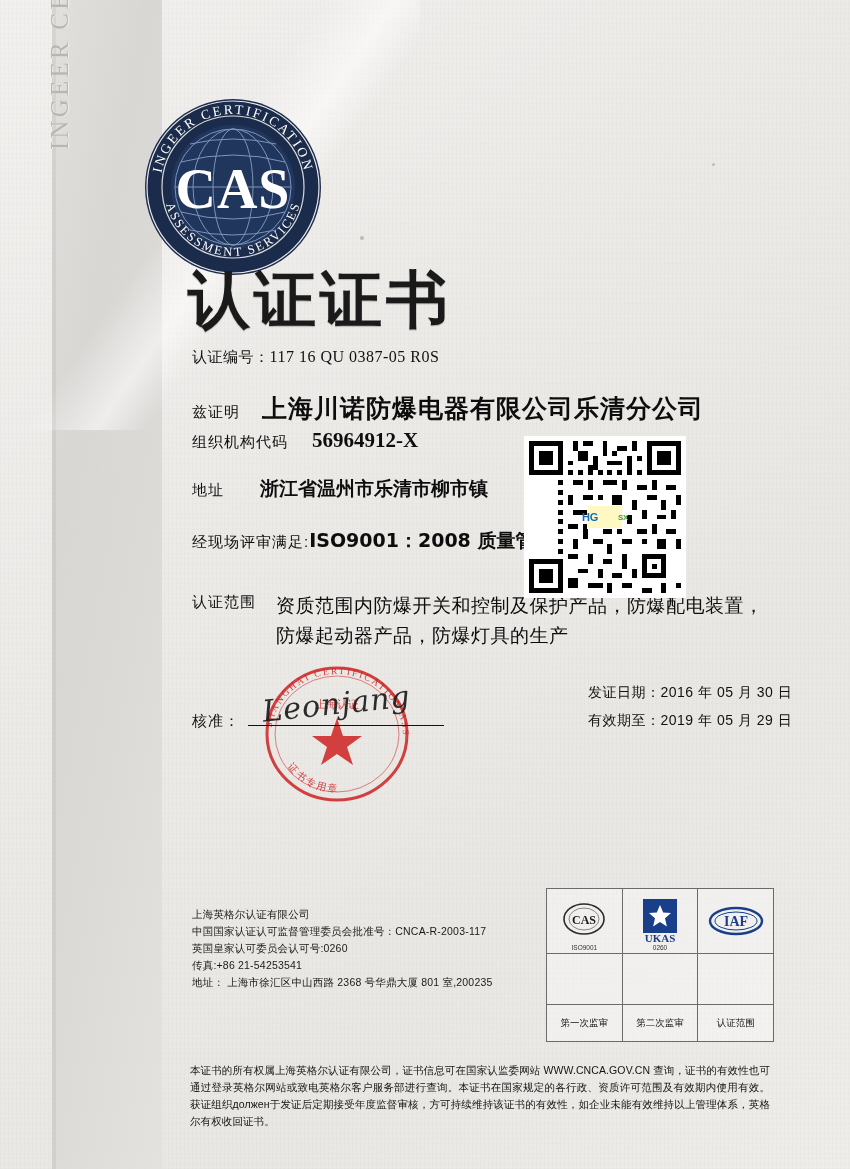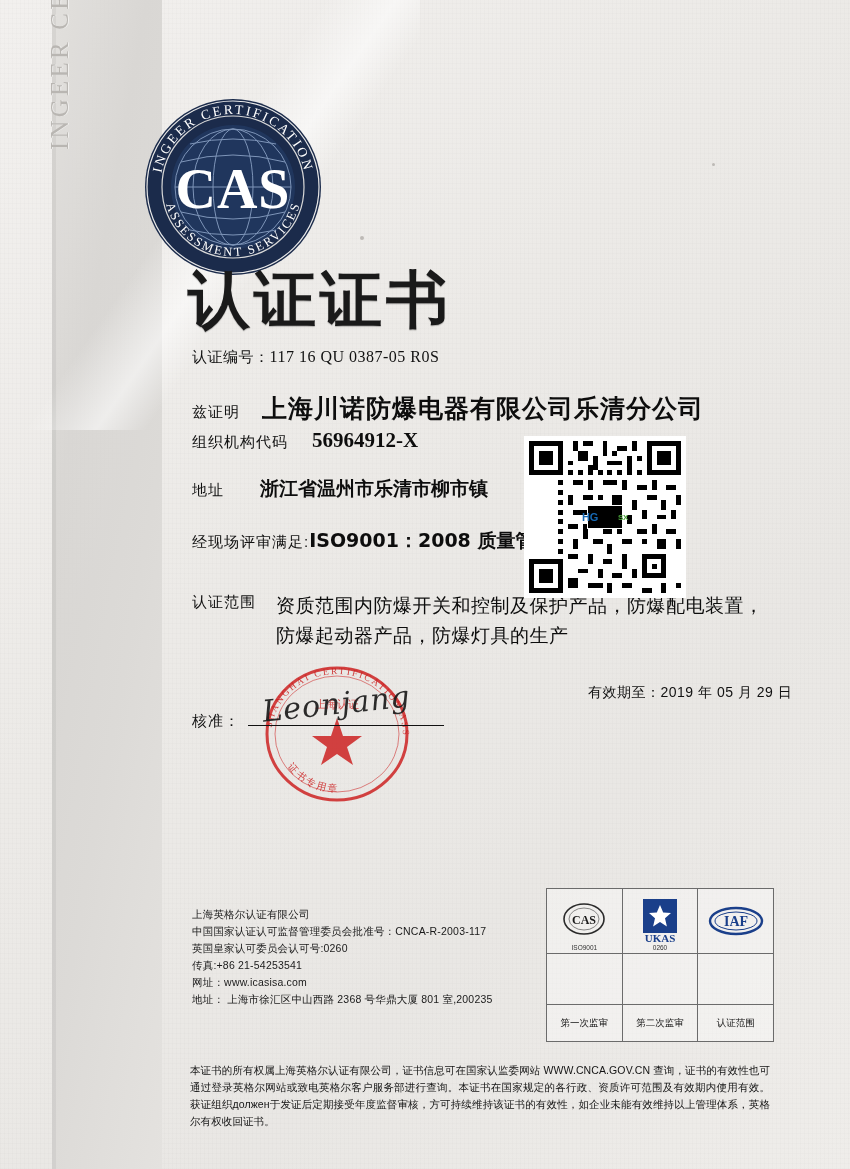--- a/index.html
+++ b/index.html
@@ -132,21 +132,21 @@
   
   .dates{position:absolute;left:588px;top:678px;font-size:14px;color:#111;line-height:28px;letter-spacing:.5px;}
 
   
   .qr{
     position:absolute;left:524px;top:436px;width:162px;height:162px;background:#fff;
   }
   .qr svg{display:block;}
   .qr-center{
     position:absolute;left:50%;top:50%;transform:translate(-50%,-50%);
-    width:34px;height:22px;background:#000000;border:1px solid #fff;
+    width:34px;height:22px;background:#fef9c3;border:1px solid #fff;
     display:flex;align-items:center;justify-content:center;
     font-size:9px;color:#1669b5;font-weight:bold;letter-spacing:-.3px;
   }
   .qr-center .hg{color:#1669b5;font-size:11px;}
   .qr-center .sx{color:#4aa13b;font-size:8px;padding-left:20px;}
 
   
   .footer-info{
     position:absolute;left:192px;top:906px;width:330px;
     font-size:10.5px;color:#1a1a1a;line-height:17px;letter-spacing:.2px;
@@ -387,29 +387,29 @@
   </div>
 
   <div class="signature">Leonjang</div>
 
   <div class="row r-approve">
     <span class="lbl">核准：</span>
   </div>
   <div class="approve-line"></div>
 
   <div class="dates">
+    <div>发证日期：2016 年 05 月 30 日</div>
     <div>有效期至：2019 年 05 月 29 日</div>
   </div>
 
   <div class="footer-info">
     <div>上海英格尔认证有限公司</div>
     <div>中国国家认证认可监督管理委员会批准号：CNCA-R-2003-117</div>
     <div>英国皇家认可委员会认可号:0260</div>
     <div>传真:+86 21-54253541</div>
-    <div>网址：www.icasisa.com</div>
     <div>地址： 上海市徐汇区中山西路 2368 号华鼎大厦 801 室,200235</div>
   </div>
 
   <div class="marks">
     <div class="top">
       <div class="cell">
         <svg width="46" height="40" viewBox="0 0 46 40">
           <ellipse cx="23" cy="18" rx="20" ry="15" fill="none" stroke="#2a2a2a" stroke-width="1.6"></ellipse>
           <ellipse cx="23" cy="18" rx="15" ry="11" fill="none" stroke="#6a6a6a" stroke-width=".8"></ellipse>
           <text x="23" y="23" text-anchor="middle" font-family="'Liberation Serif', serif" font-size="12" font-weight="bold" fill="#1b1b1b">CAS</text>

